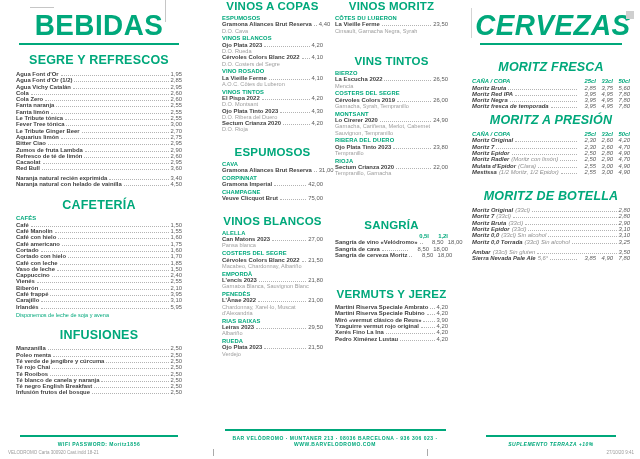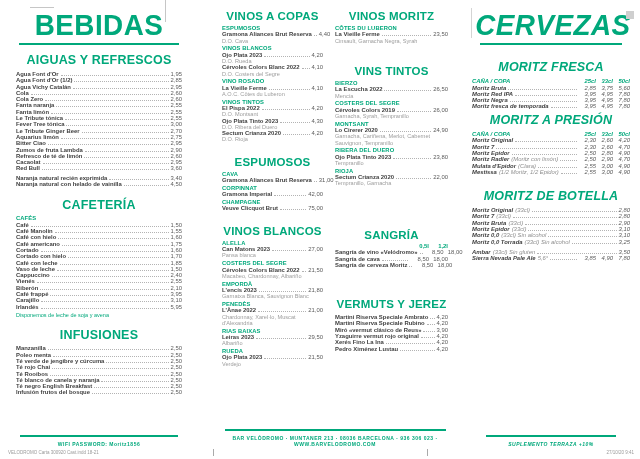--- a/index.html
+++ b/index.html
@@ -43,21 +43,21 @@
            transform:scaleX(.78);transform-origin:center;letter-spacing:.2px;white-space:nowrap;}
   .introline{font-size:5.9px;line-height:6.7px;color:var(--g);text-align:center;font-weight:bold;}
 
   .foot{position:absolute;left:0;right:0;bottom:12px;text-align:center;}
   .frule{height:2px;background:var(--g);margin:0 auto 4px;}
   #p-left .frule{width:158px}
   #p-mid .frule{width:221px}
   #p-right .frule{width:130px}
   .ftext{font-size:5px;color:var(--g);letter-spacing:.5px;font-weight:bold;}
 
-  .cols{display:flex;gap:12px;margin-top:10px;}
+  .cols{display:flex;gap:12px;}
   .subcol-l{width:101px;flex:none;}
   .subcol-r{flex:1;min-width:0;}
 
   .pm{position:absolute;font-size:4.5px;color:#9a9a9a;bottom:4px;white-space:nowrap;}
   #pm-left{left:8px;}
   #pm-right{right:6px;}
   .tick{position:absolute;width:1px;height:7px;background:#aaa;bottom:3px;}
   .cmark-h{position:absolute;left:30px;top:7px;width:24px;height:1px;background:#c6c6c6;}
   .cmark-v{position:absolute;left:165px;top:0;width:1px;height:22px;background:#c6c6c6;}
   .cmark-v2{position:absolute;left:471px;top:8px;width:1px;height:30px;background:#d4d4d4;}
@@ -65,21 +65,21 @@
 </style>
 </head>
 <body>
 
 <div class="panel" id="p-left">
   <div class="h1wrap">
     <div class="h1">BEBIDAS</div>
     <div class="h1rule"></div>
   </div>
 
-  <div class="sec" style="margin-top:9px">AIGUAS Y REFRESCOS</div>
+  <div class="sec" style="margin-top:9px">SEGRE Y REFRESCOS</div>
   <div style="margin-top:4px">
 
   <div class="row">
         <span class="nm">Agua Font d'Or</span>
         <span class="dots"></span>
         <span class="pr">1,95</span>
       </div>
       <div class="row">
         <span class="nm">Agua Font d'Or (1/2)</span>
         <span class="dots"></span>

